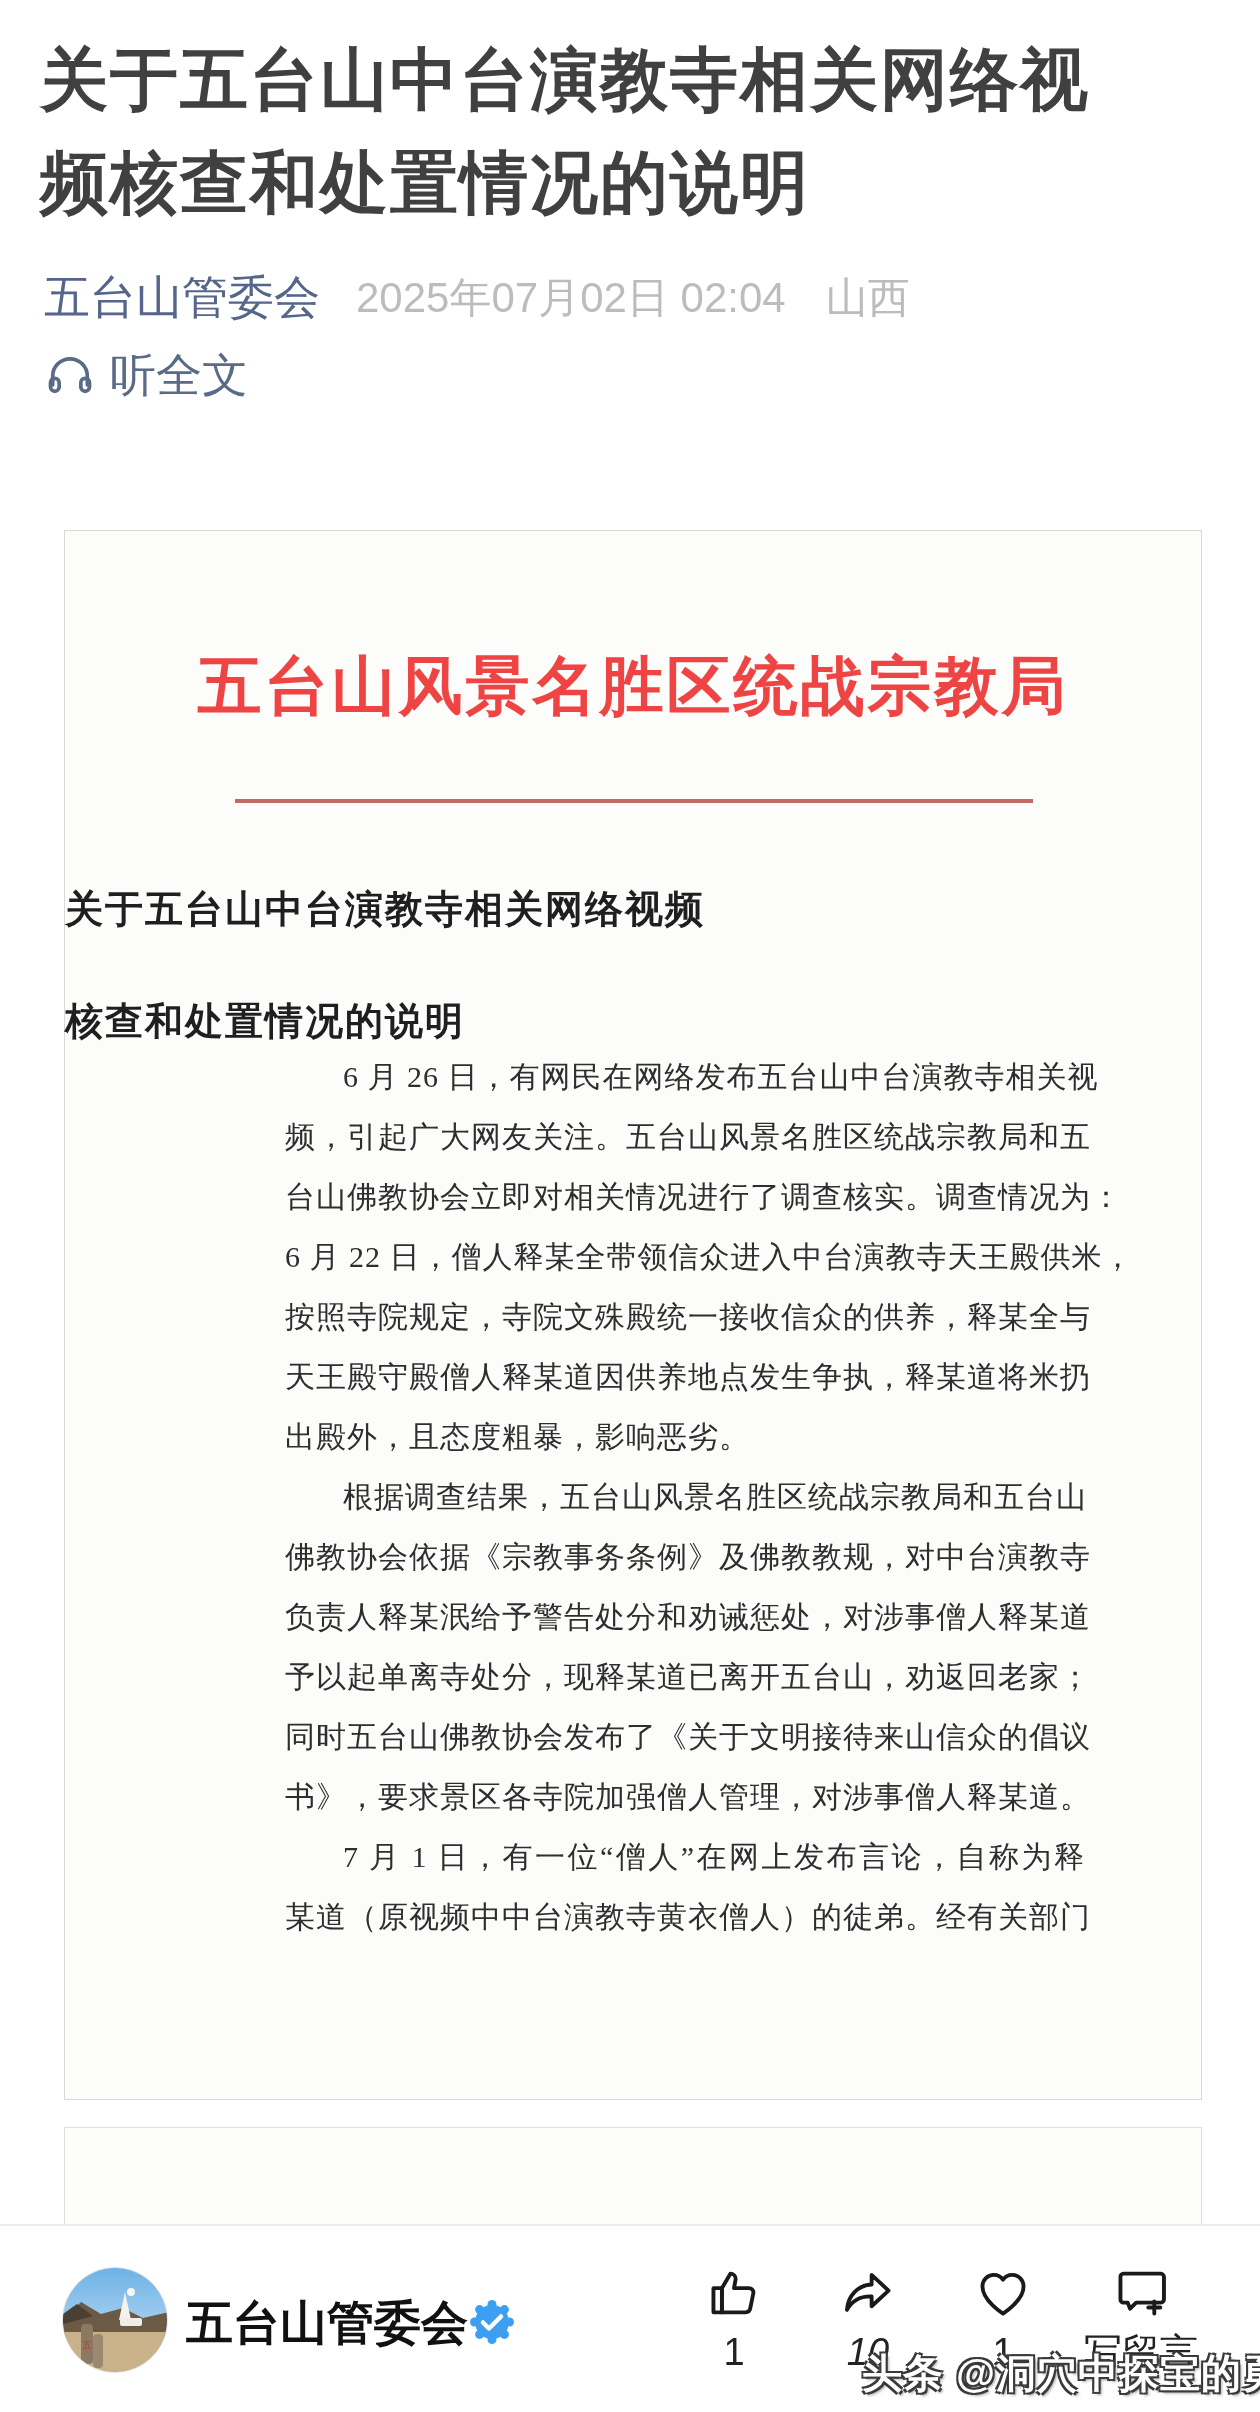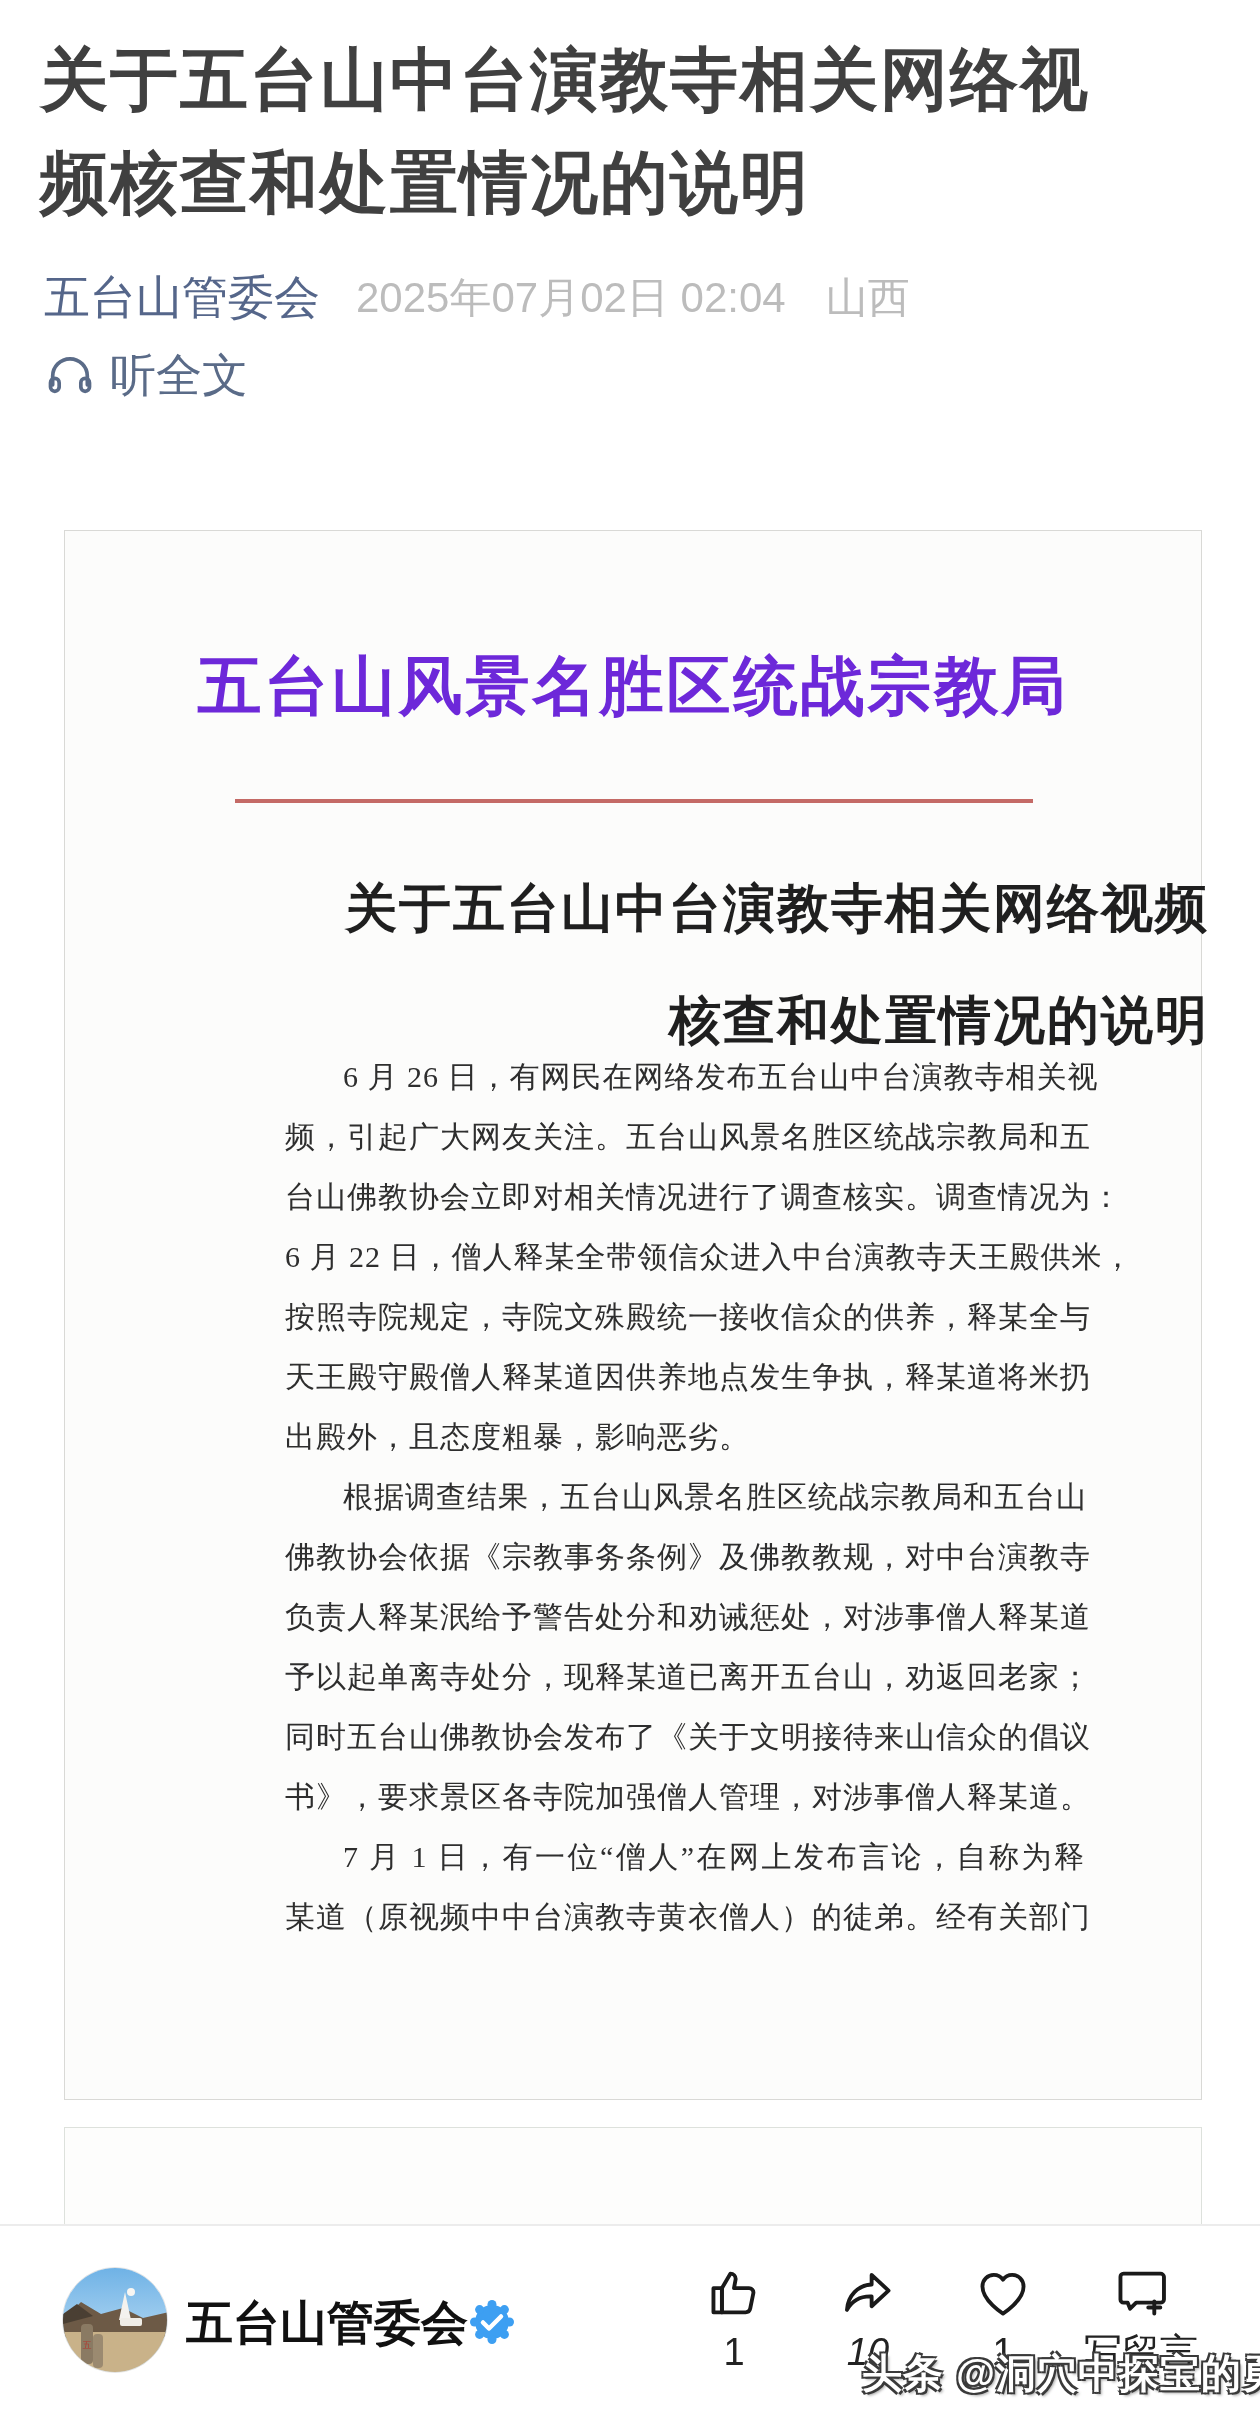--- a/index.html
+++ b/index.html
@@ -26,29 +26,29 @@
   }
   .listen-row .label{font-size:46px;color:#5a6b88;text-align:center;}
   
   .doc-card{
     position:absolute;left:64px;top:530px;width:1138px;height:1570px;
     background:#fcfcfb;border:1px solid #d9d9d6;box-sizing:border-box;
     font-family:"Liberation Serif",serif;
   }
   .doc-letterhead{
     position:absolute;left:0;top:112px;width:100%;
-    text-align:center;font-size:64px;font-weight:700;color:#6d28d9;
+    text-align:center;font-size:64px;font-weight:700;color:#ef4444;
     letter-spacing:3px;
   }
   .doc-rule{
     position:absolute;left:170px;top:268px;width:798px;height:4px;background:#c46a66;
   }
   .doc-title{
-    position:absolute;left:8px;top:322px;width:100%;
-    text-align:right;font-size:52px;font-weight:700;color:#1f1f1f;
+    position:absolute;left:0;top:322px;width:100%;
+    text-align:left;font-size:38px;font-weight:700;color:#1f1f1f;
     line-height:112px;letter-spacing:2px;white-space:pre-line;margin:0;
   }
   .doc-body{
     position:absolute;left:176px;top:516px;width:800px;color:#2e2e2e;margin-left:44px;
   }
   .doc-line{
     font-size:30px;line-height:60px;height:60px;
     text-align:justify;text-align-last:justify;letter-spacing:1px;white-space:nowrap;
   }
   .doc-line.indent{text-indent:58px;}

